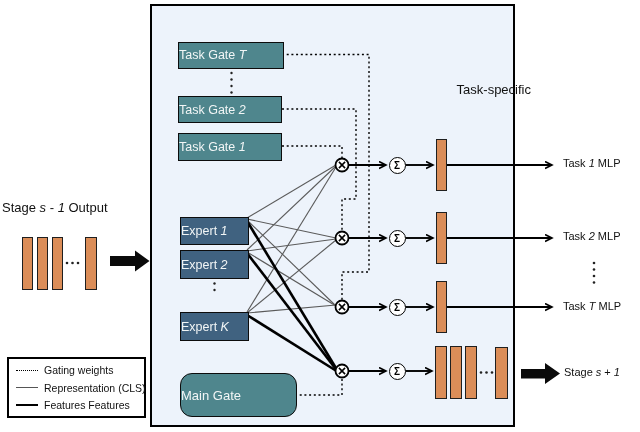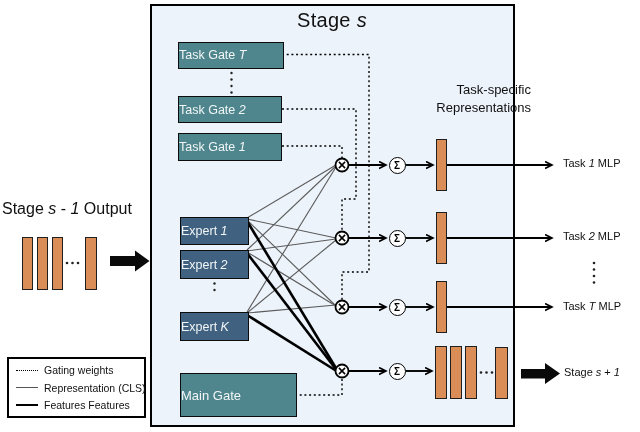--- a/index.html
+++ b/index.html
@@ -12,21 +12,21 @@
   #stage-title{left:150px;top:9px;width:364px;text-align:center;font-size:20px;letter-spacing:.3px;}
   .nodebox{display:flex;align-items:center;border:1.7px solid #0c0c0c;
            color:#f2f6f6;font-size:12.5px;white-space:pre;}
   .gate{background:#4f868d;}
   .expert{background:#406280;margin-top:12px;}
   .sigma{width:17px;height:17px;border:1.9px solid #000;border-radius:50%;background:#fff;
          display:flex;align-items:center;justify-content:center;font-size:10px;font-weight:bold;color:#000;box-sizing:border-box;}
   .bar{background:#db8d58;border:1.6px solid #1f1f1f;box-sizing:border-box;}
   .rlabel{font-size:11px;white-space:pre;}
   #repr-heading{left:405px;top:81px;width:126px;text-align:right;font-size:13px;line-height:1.4;}
-  #input-label{left:2px;top:200px;width:130px;font-size:16px;white-space:pre;}
+  #input-label{left:2px;top:200px;width:130px;font-size:13px;white-space:pre;}
   #legend{left:7px;top:357px;width:139px;height:61px;border:2px solid #000;border-radius:0;background:#fff;
           box-sizing:border-box;padding:5px 7px;display:flex;flex-direction:column;justify-content:space-between;}
   .legend-row{display:flex;align-items:center;gap:6px;}
   .legend-row span.txt{font-size:10.5px;white-space:pre;}
   .sample{width:22px;height:0;flex:none;}
   .sample.dotted{border-top:1.7px dotted #000;}
   .sample.thin{border-top:1.2px solid #555;}
   .sample.thick{border-top:2.7px solid #000;}
   i{font-style:italic;}
 </style>
@@ -134,48 +134,46 @@
     </g>
     <g fill="#222">
       <circle cx="481" cy="372.5" r="1.3"></circle>
         <circle cx="486.5" cy="372.5" r="1.3"></circle>
         <circle cx="492" cy="372.5" r="1.3"></circle>
     </g>
   </svg>
 
   <div class="layer2">
 
-    <div id="stage-title" class="abs"><span>Stage </span><i>s</i></div>
 
     <div class="abs nodebox gate" style="left:178px;top:41.5px;width:104px;height:25px;"><span>Task Gate </span><i>T</i></div>
     <div class="abs nodebox gate" style="left:178px;top:96px;width:102px;height:25px;"><span>Task Gate </span><i>2</i></div>
     <div class="abs nodebox gate" style="left:178px;top:133px;width:102px;height:26px;"><span>Task Gate </span><i>1</i></div>
 
     <div class="abs nodebox expert" style="left:180px;top:205px;width:67px;height:26px;"><span>Expert </span><i>1</i></div>
     <div class="abs nodebox expert" style="left:180px;top:238px;width:67px;height:27px;"><span>Expert </span><i>2</i></div>
     <div class="abs nodebox expert" style="left:180px;top:300px;width:67px;height:27px;"><span>Expert </span><i>K</i></div>
 
-    <div class="abs nodebox gate" style="left:180px;top:373px;width:115px;height:42px;font-size:13px;"><span>Main Gate</span></div>
+    <div class="abs nodebox gate" style="left:180px;top:373px;width:115px;height:42px;font-size:13px;border-radius:12px;"><span>Main Gate</span></div>
 
     <div class="abs sigma" style="left:388.5px;top:156.5px;">
         <span>Σ</span>
       </div>
     <div class="abs sigma" style="left:388.5px;top:229.5px;">
         <span>Σ</span>
       </div>
     <div class="abs sigma" style="left:388.5px;top:298.5px;">
         <span>Σ</span>
       </div>
     <div class="abs sigma" style="left:388.5px;top:362.5px;">
         <span>Σ</span>
       </div>
 
     <div id="repr-heading" class="abs">
       <div>Task-specific</div>
-      <div>Representations</div>
     </div>
 
     <div class="abs bar" style="left:436px;top:139px;width:11px;height:52px;"></div>
     <div class="abs bar" style="left:436px;top:212px;width:11px;height:52px;"></div>
     <div class="abs bar" style="left:436px;top:281px;width:11px;height:52px;"></div>
 
     <div class="abs bar" style="left:435px;top:346px;width:12px;height:53px;"></div>
     <div class="abs bar" style="left:450px;top:346px;width:12px;height:53px;"></div>
     <div class="abs bar" style="left:465px;top:346px;width:12px;height:53px;"></div>
     <div class="abs bar" style="left:495px;top:347px;width:12.5px;height:52px;"></div>

